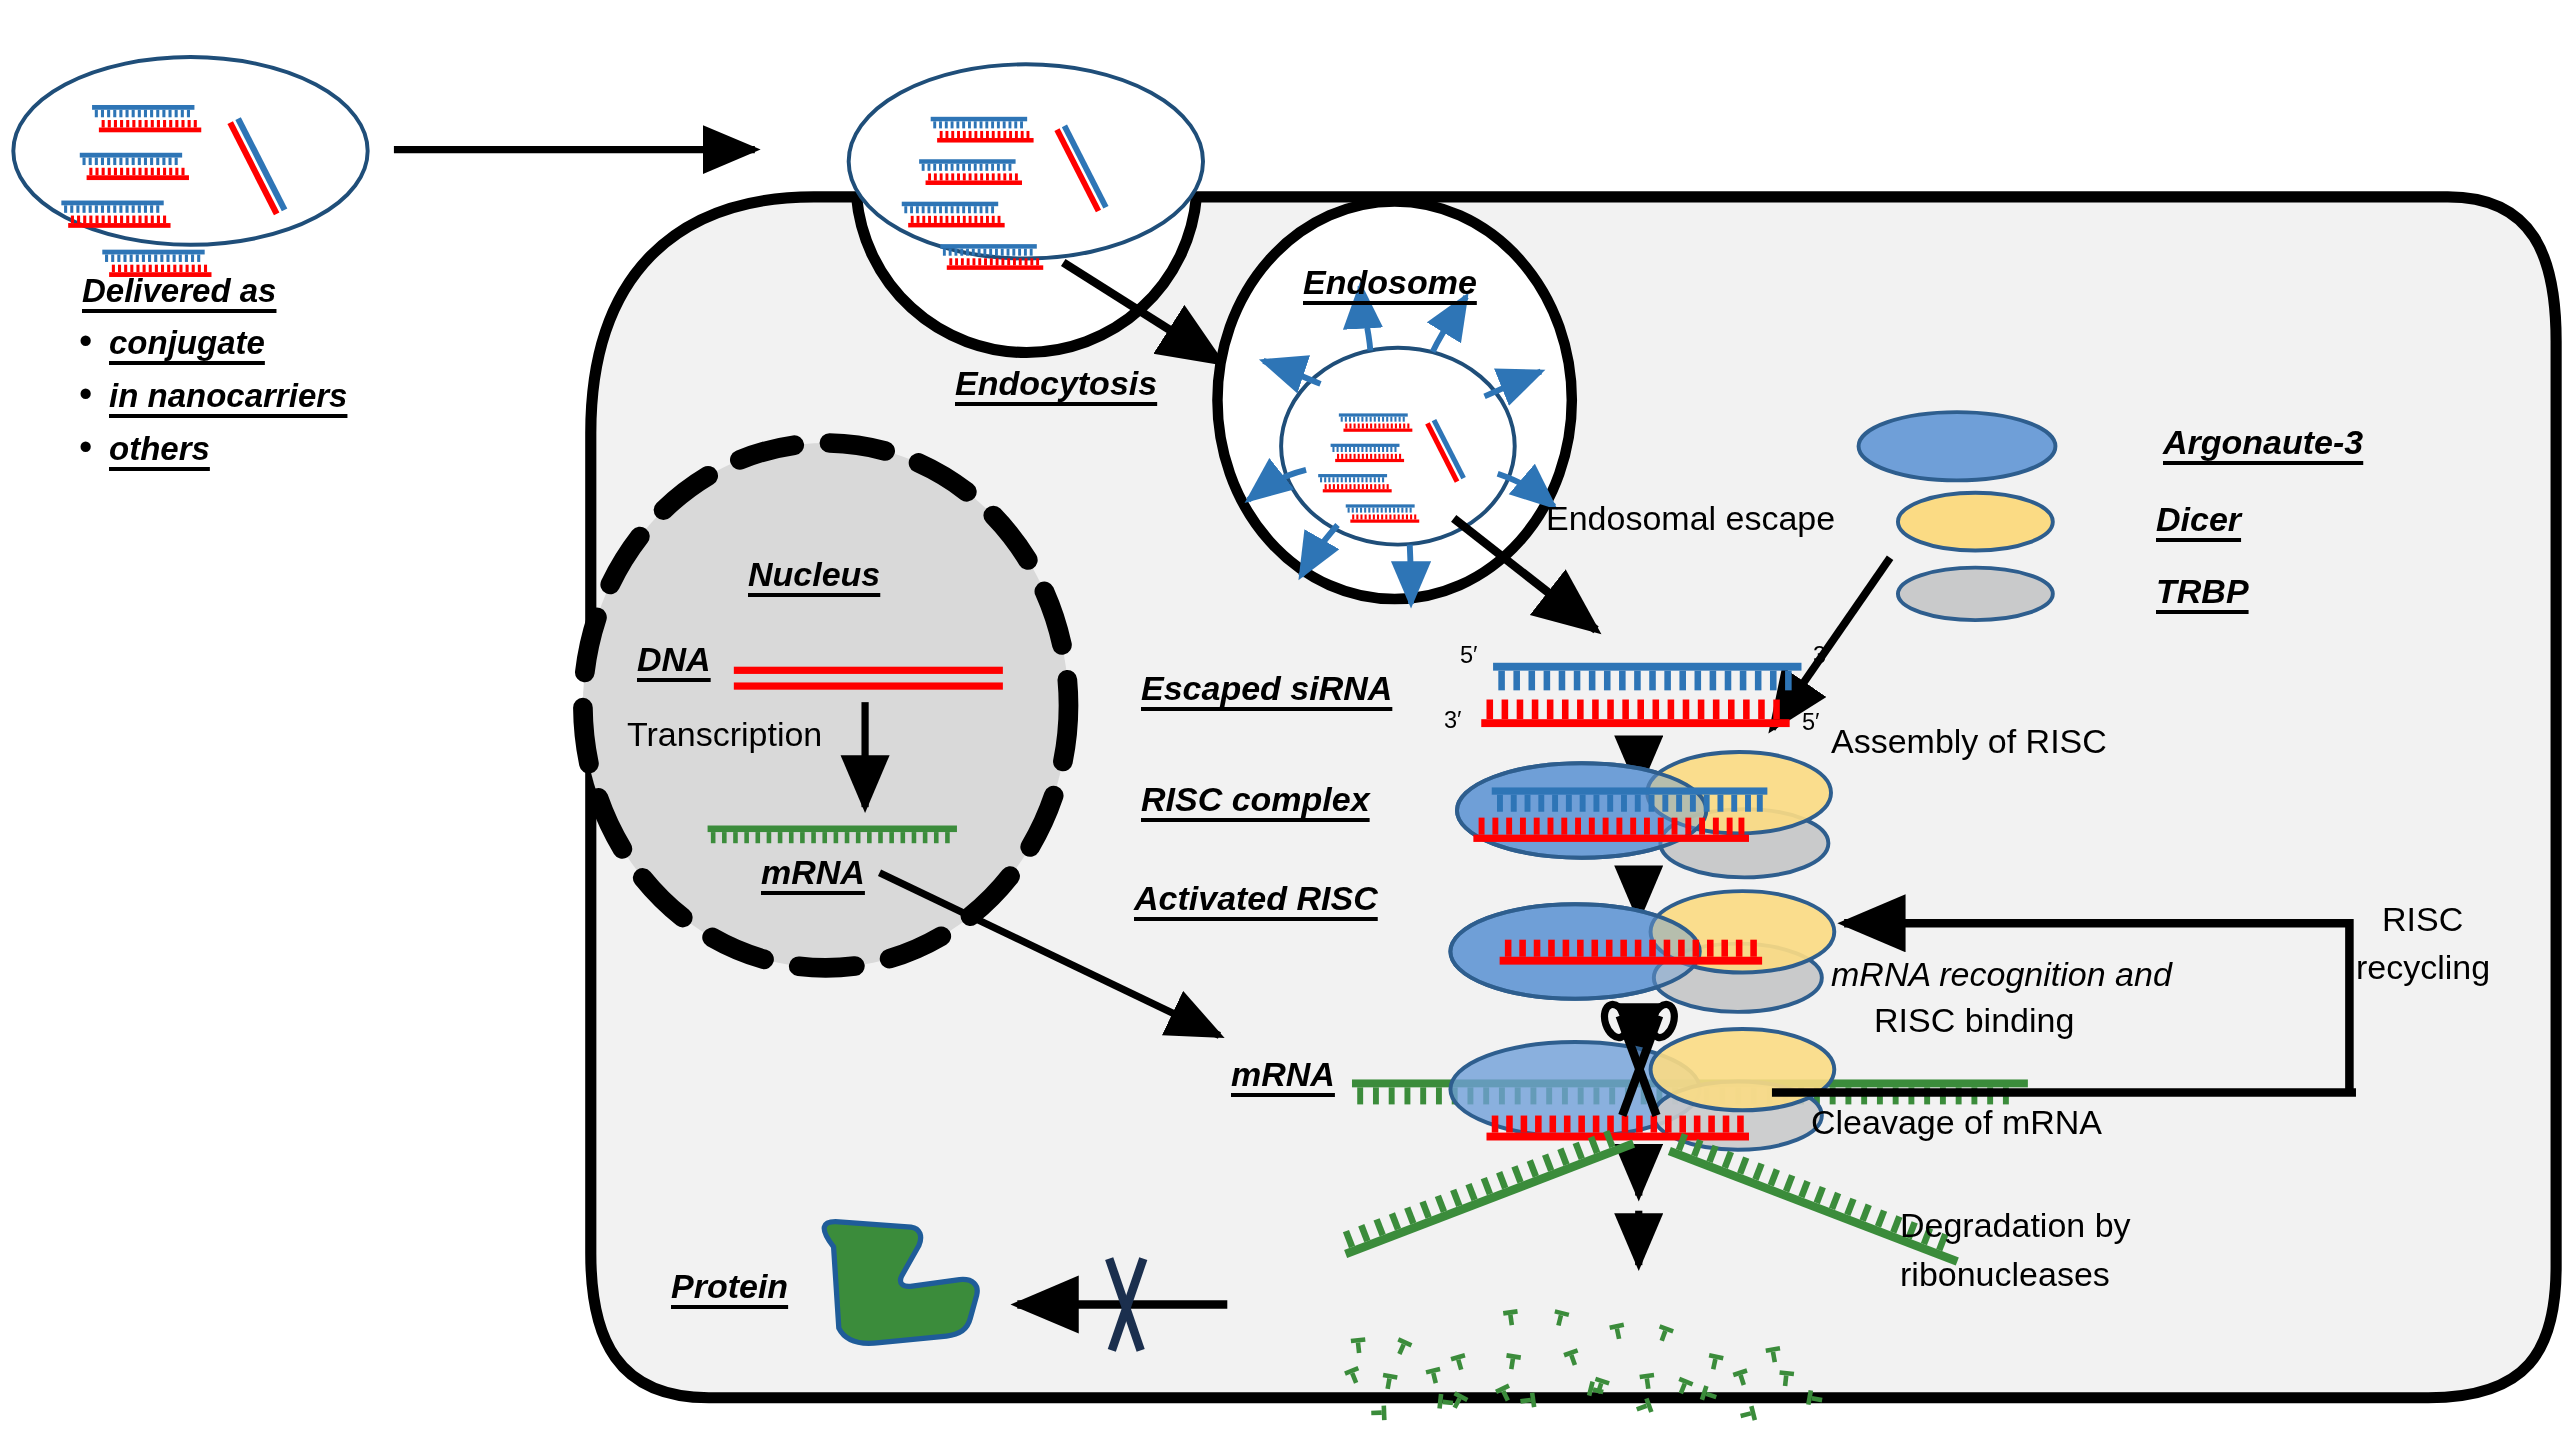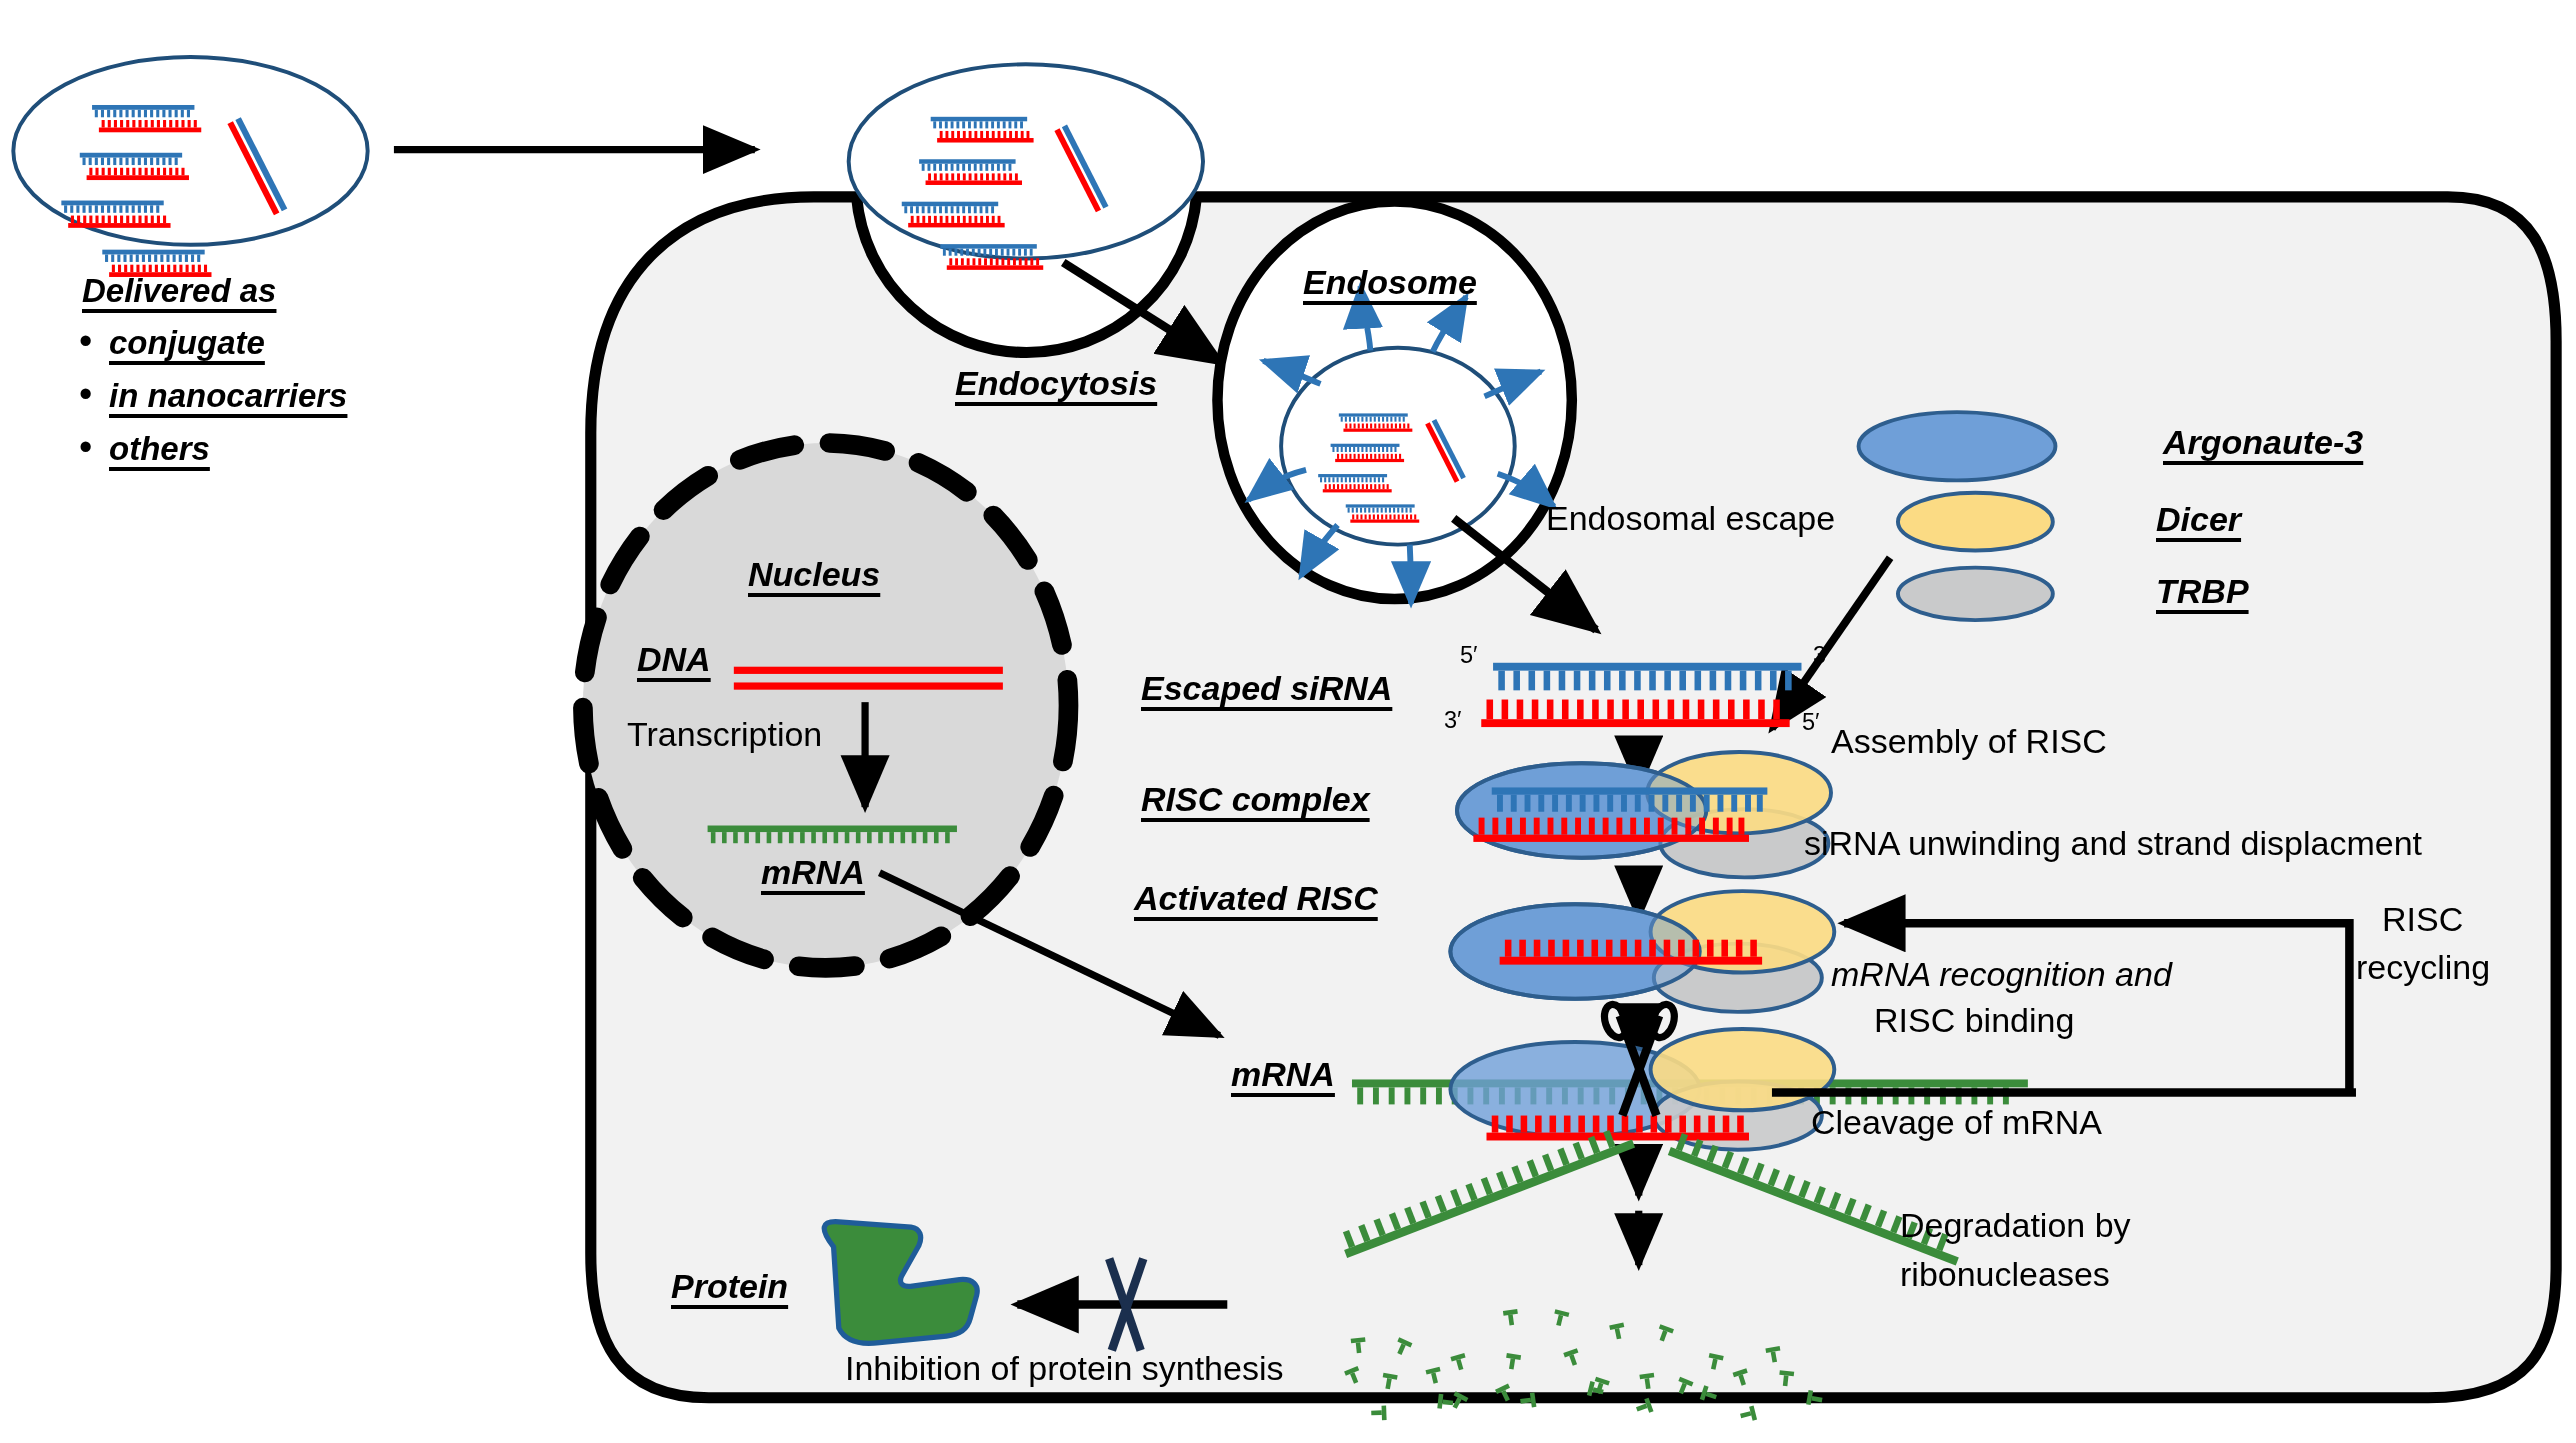--- a/index.html
+++ b/index.html
@@ -546,36 +546,34 @@
 <div class="lbl bi" style="left:1141px;top:669px;font-size:34px;">Escaped siRNA</div>
 
 <div class="lbl bi" style="left:1141px;top:780px;font-size:34px;">RISC complex</div>
 
 <div class="lbl bi" style="left:1134px;top:879px;font-size:34px;">Activated RISC</div>
 
 <div class="lbl bi" style="left:1231px;top:1055px;font-size:34px;">mRNA</div>
 
 <div class="lbl plain" style="left:1831px;top:722px;font-size:34px;">Assembly of RISC</div>
 
-<div class="lbl plain" style="left:1804px;top:824px;font-size:34px;">siRNA unwinding and strand displacment</div>
 
 <div class="lbl plain" style="left:1831px;top:955px;font-size:34px;font-style:italic;">mRNA recognition and</div>
 <div class="lbl plain" style="left:1874px;top:1001px;font-size:34px;">RISC binding</div>
 
 <div class="lbl plain" style="left:2382px;top:900px;font-size:34px;">RISC</div>
 <div class="lbl plain" style="left:2356px;top:948px;font-size:34px;">recycling</div>
 
 <div class="lbl plain" style="left:1811px;top:1103px;font-size:34px;">Cleavage of mRNA</div>
 
 <div class="lbl plain" style="left:1900px;top:1206px;font-size:34px;">Degradation by</div>
 <div class="lbl plain" style="left:1900px;top:1255px;font-size:34px;">ribonucleases</div>
 
 <div class="lbl bi" style="left:671px;top:1267px;font-size:34px;">Protein</div>
 
-<div class="lbl plain" style="left:845px;top:1349px;font-size:34px;">Inhibition of protein synthesis</div>
 
 <div class="lbl plain" style="left:1460px;top:642px;font-size:23.6px;">5′</div>
 <div class="lbl plain" style="left:1813px;top:642px;font-size:23.6px;">3′</div>
 <div class="lbl plain" style="left:1444px;top:707px;font-size:23.6px;">3′</div>
 <div class="lbl plain" style="left:1802px;top:709px;font-size:23.6px;">5′</div>
 
 <div class="lbl bi" style="left:2163px;top:423px;font-size:34px;">Argonaute-3</div>
 <div class="lbl bi" style="left:2156px;top:500px;font-size:34px;">Dicer</div>
 <div class="lbl bi" style="left:2156px;top:572px;font-size:34px;">TRBP</div>
 

